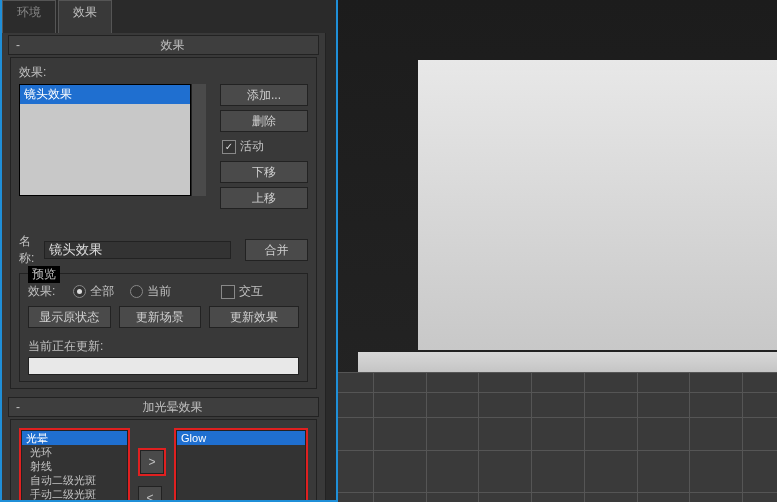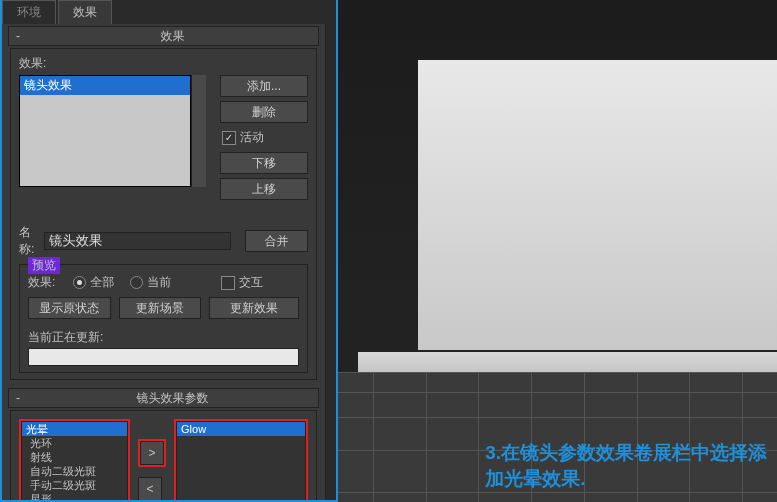--- a/index.html
+++ b/index.html
@@ -1,38 +1,38 @@
 <!DOCTYPE html>
 <html><head>
 <meta charset="utf-8">
 <style>
 html,body{margin:0;padding:0;width:777px;height:502px;background:#1a1a1a;font-family:"Microsoft YaHei",SimSun,Arial,sans-serif;font-size:12px;color:#c0c0c0;overflow:hidden}
 .root{display:flex;height:502px}
 .panel{width:338px;background:#393939;border:2px solid #1f8fd8;border-top:none;box-sizing:border-box;display:flex;flex-direction:column}
-.tabs{display:flex;background:#2a2a2a;height:24px}
+.tabs{display:flex;background:#2a2a2a;height:33px}
 .tab{padding:3px 14px;border:1px solid #555;border-bottom:none;background:#393939;cursor:pointer;margin-right:2px}
 .tab.inactive{background:#2c2c2c;color:#888}
 .rollup-hdr{background:#3e3e3e;border:1px solid #222;height:18px;display:flex;align-items:center;margin:2px 6px}
 .rollup-hdr .toggle{width:18px;text-align:center}
 .rollup-hdr .title{flex:1;text-align:center}
 .rollup-body{margin:2px 8px;border:1px solid #222;padding:6px 8px;background:#393939}
 .row{display:flex;align-items:center;gap:6px;margin:3px 0}
 .label{color:#c0c0c0}
 .listbox{background:#c8c8c8;border:1px solid #000;box-sizing:border-box}
 .listbox .sel{background:#1f6fd0;color:#fff;padding:1px 4px}
 .btn{background:#4a4a4a;border:1px solid #222;color:#d0d0d0;height:20px;display:flex;align-items:center;justify-content:center;cursor:pointer}
 .textinput{background:#333;border:1px solid #222;color:#ddd;height:18px;padding:0 4px;box-sizing:border-box}
 .whiteinput{background:#e8e8e8;border:1px solid #222;height:16px}
 .chk{display:flex;align-items:center;gap:4px}
 .chkbox{width:12px;height:12px;border:1px solid #888;background:#333;display:inline-flex;align-items:center;justify-content:center;font-size:10px;color:#ddd}
 .rad{width:11px;height:11px;border:1px solid #888;border-radius:50%;background:#333;display:inline-flex;align-items:center;justify-content:center}
 .rad .dot{width:5px;height:5px;background:#ddd;border-radius:50%}
 .scrollbar{width:14px;background:#4a4a4a;border-left:1px solid #222}
 .group{border:1px solid #222;padding:6px 8px;margin-top:6px;position:relative}
-.group .glabel{position:absolute;top:-8px;left:8px;background:#6d28d9;padding:0 4px}
+.group .glabel{position:absolute;top:-8px;left:8px;background:#000000;padding:0 4px}
 .darklist{background:#333;border:1px solid #222;color:#c0c0c0;font-size:11px}
 .darklist .item{padding:0 8px;line-height:14px}
 .darklist .sel{background:#1f6fd0;color:#fff;padding:0 4px;line-height:14px}
 .redbox{border:2px solid #e02020;box-sizing:border-box}
 .viewport{flex:1;background:linear-gradient(180deg,#1c1c1c 0%,#252525 100%);position:relative;overflow:hidden}
 .floor{position:absolute;left:0;right:0;bottom:0;height:130px;background:#3a3a3a}
 .grid-line{position:absolute;background:#555}
 .backwall{position:absolute;left:80px;top:60px;width:520px;height:290px;background:linear-gradient(180deg,#e8e8e8 0%,#c8c8c8 100%)}
 .fronttile{position:absolute;left:20px;bottom:100px;width:560px;height:50px;background:linear-gradient(180deg,#d8d8d8 0%,#a8a8a8 100%)}
 .annot{position:absolute;right:10px;bottom:10px;color:#1f8fd8;font-size:19px;font-weight:bold;line-height:26px;text-align:left}
@@ -109,21 +109,21 @@
               <div class="btn" style="flex:1">更新场景</div>
               <div class="btn" style="width:88px">更新效果</div>
             </div>
             <div class="label" style="margin-top:10px">当前正在更新:</div>
             <div class="whiteinput" style="margin-top:2px"></div>
           </div>
         </div>
 
         <div class="rollup-hdr" style="margin-top:8px">
           <span class="toggle">-</span>
-          <span class="title">镜头效果参数</span>
+          <span class="title">加光晕效果</span>
         </div>
         <div class="rollup-body" style="display:flex;gap:8px;align-items:flex-start;padding:8px">
           <div class="redbox" style="width:116px">
             <div class="darklist" style="height:96px">
               <div class="sel">光晕</div>
               <div class="item">光环</div>
               <div class="item">射线</div>
               <div class="item">自动二级光斑</div>
               <div class="item">手动二级光斑</div>
               <div class="item">星形</div>
@@ -159,18 +159,14 @@
       <div class="grid-line" style="left:0;right:0;top:120px;height:1px"></div>
       <div class="grid-line" style="left:8%;top:0;bottom:0;width:1px"></div>
       <div class="grid-line" style="left:20%;top:0;bottom:0;width:1px"></div>
       <div class="grid-line" style="left:32%;top:0;bottom:0;width:1px"></div>
       <div class="grid-line" style="left:44%;top:0;bottom:0;width:1px"></div>
       <div class="grid-line" style="left:56%;top:0;bottom:0;width:1px"></div>
       <div class="grid-line" style="left:68%;top:0;bottom:0;width:1px"></div>
       <div class="grid-line" style="left:80%;top:0;bottom:0;width:1px"></div>
       <div class="grid-line" style="left:92%;top:0;bottom:0;width:1px"></div>
     </div>
-    <div class="annot">
-      <div>3.在镜头参数效果卷展栏中选择添</div>
-      <div>加光晕效果.</div>
-    </div>
   </div>
 </div>
 
 </body></html>

